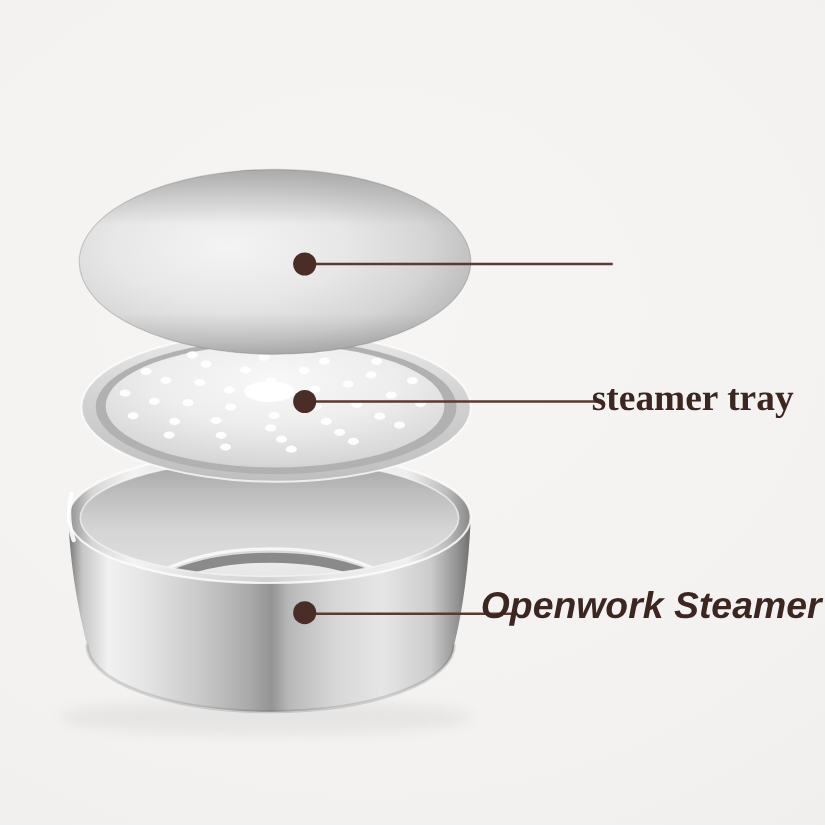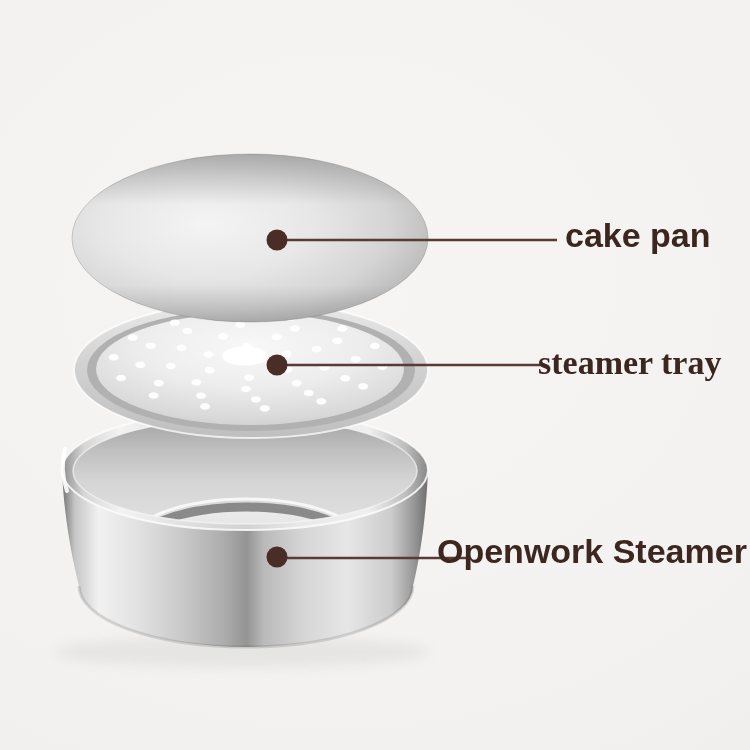--- a/index.html
+++ b/index.html
@@ -27,21 +27,21 @@
     white-space: nowrap;
     font-family: "Liberation Sans", sans-serif;
     font-weight: 700;
     font-size: 34px;
     line-height: 40px;
     letter-spacing: 0px;
     color: var(--label-text, #3c2620);
   }
   #label-cake-pan     { left: 565px; top: 215px; }
   #label-steamer-tray { left: 538px; top: 343px; font-family: Liberation Serif, serif; }
-  #label-openwork     { left: 437px; top: 531px; }
+  #label-openwork     { left: 437px; top: 531px; font-style: italic; }
 </style>
 </head>
 <body>
 
 <div class="stage">
 
   <svg width="750" height="750" viewBox="0 0 750 750" xmlns="http://www.w3.org/2000/svg">
     <defs>
       <filter id="soft" x="-40%" y="-40%" width="180%" height="180%">
         <feGaussianBlur stdDeviation="6"></feGaussianBlur>
@@ -196,16 +196,15 @@
     <g>
       <line x1="277" y1="240" x2="557" y2="240" style="stroke:var(--callout-line,#5a3a31)" stroke-width="2.4"></line>
       <line x1="277" y1="365" x2="545" y2="365" style="stroke:var(--callout-line,#5a3a31)" stroke-width="2.4"></line>
       <line x1="277" y1="558" x2="470" y2="558" style="stroke:var(--callout-line,#5a3a31)" stroke-width="2.4"></line>
       <circle cx="277" cy="240" r="10.5" style="fill:var(--callout-dot,#4a2d26)"></circle>
       <circle cx="277" cy="365" r="10.5" style="fill:var(--callout-dot,#4a2d26)"></circle>
       <circle cx="277" cy="557" r="10.5" style="fill:var(--callout-dot,#4a2d26)"></circle>
     </g>
   </svg>
 
-  <div class="label" id="label-cake-pan">cake pan</div>
   <div class="label" id="label-steamer-tray">steamer tray</div>
   <div class="label" id="label-openwork">Openwork Steamer</div>
 </div>
 
 </body></html>

